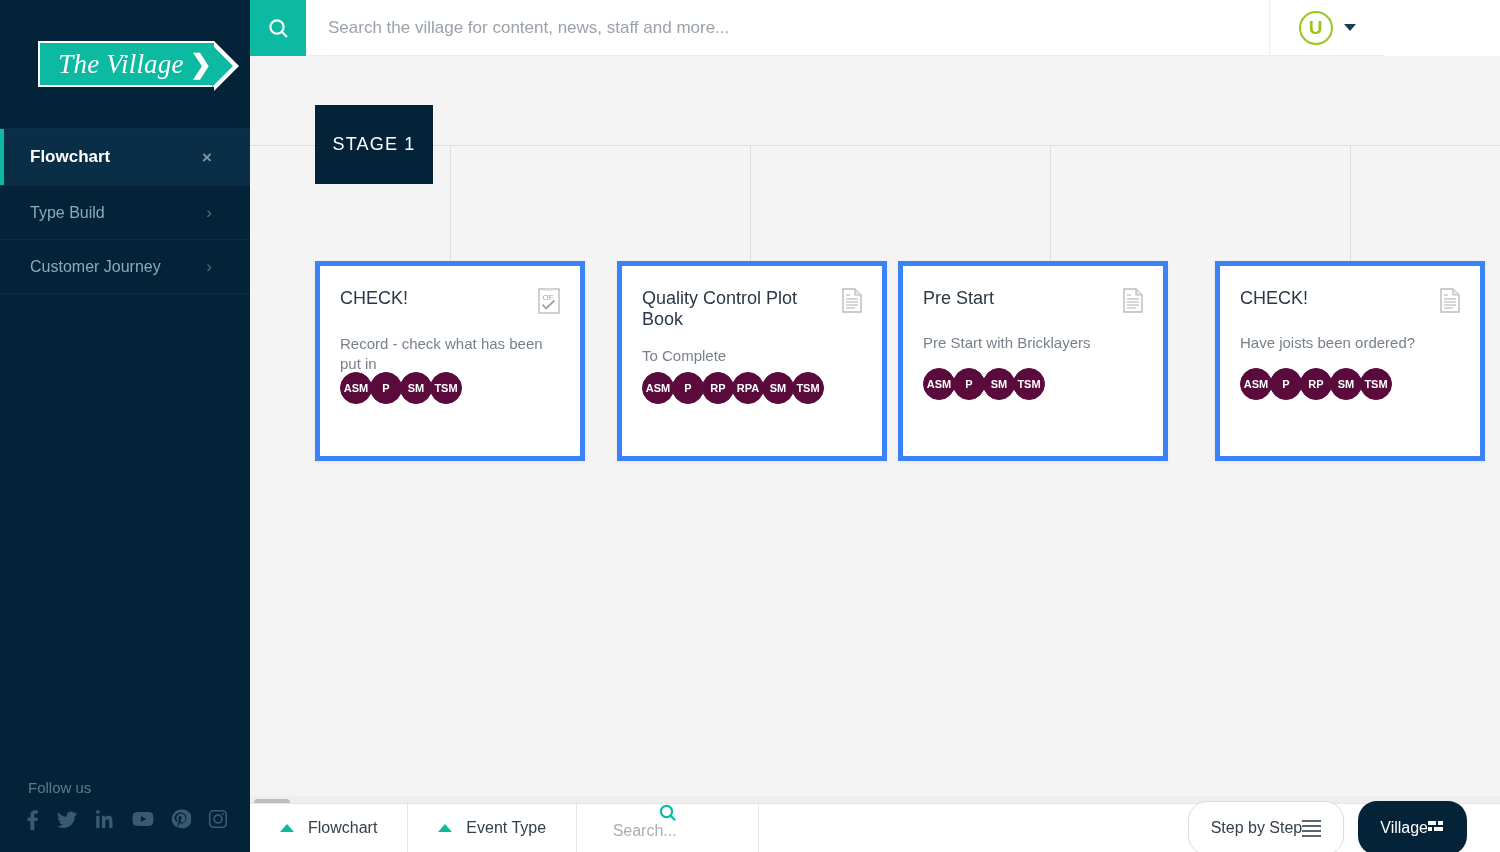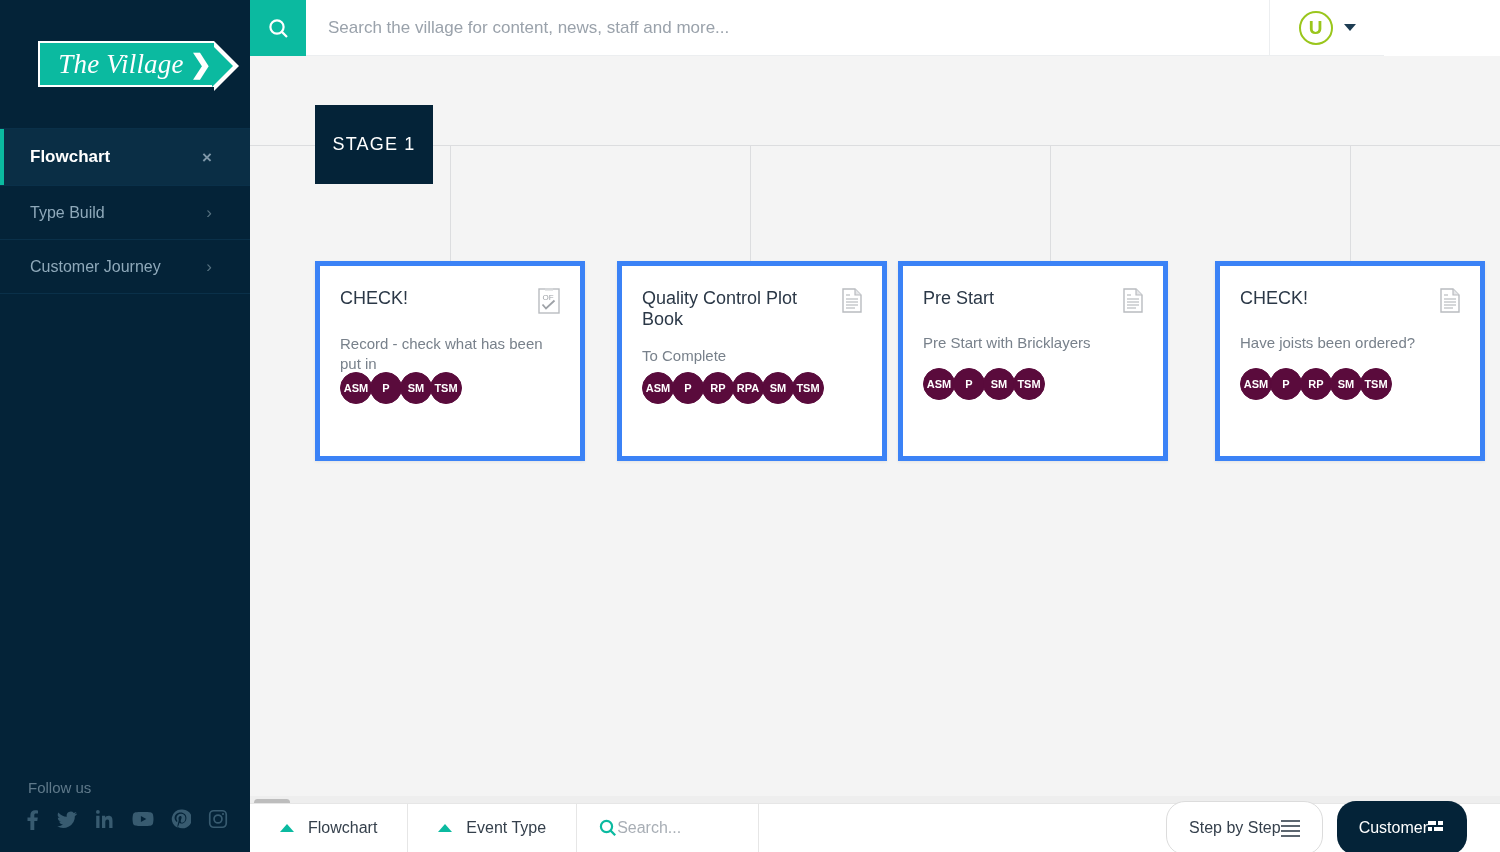--- a/index.html
+++ b/index.html
@@ -259,20 +259,21 @@
     width: 0; height: 0;
     border-left: 7px solid transparent;
     border-right: 7px solid transparent;
     border-bottom: 8px solid #0bbaa0;
   }
   .bsearch {
     display: flex; align-items: center; 
     padding: 0 22px;
     border-right: 1px solid #e6e6e6;
     width: 182px;
+    flex-direction: column;
   }
   .bsearch svg { stroke: #0bbaa0; fill: none; stroke-width: 2.2; }
   .bsearch input {
     border: none; outline: none; background: transparent;
     font-family: "Liberation Sans", sans-serif;
     font-size: 16px; color: #35404c; width: 110px;
   }
   .bsearch input::placeholder { color: #a8aeb5; }
   .bspacer { flex: 1; }
   .bbtns {
@@ -524,21 +525,21 @@
       <div class="pill ghost">
         <span>Step by Step</span>
         <span class="burger">
             <i></i>
             <i></i>
             <i></i>
             <i></i>
           </span>
       </div>
       <div class="pill solid">
-        <span>Customer</span>
+        <span>Village</span>
         <span class="gantt">
             <i></i>
             <i></i>
             <i></i>
             <i></i>
           </span>
       </div>
     </div>
   </div>
 

